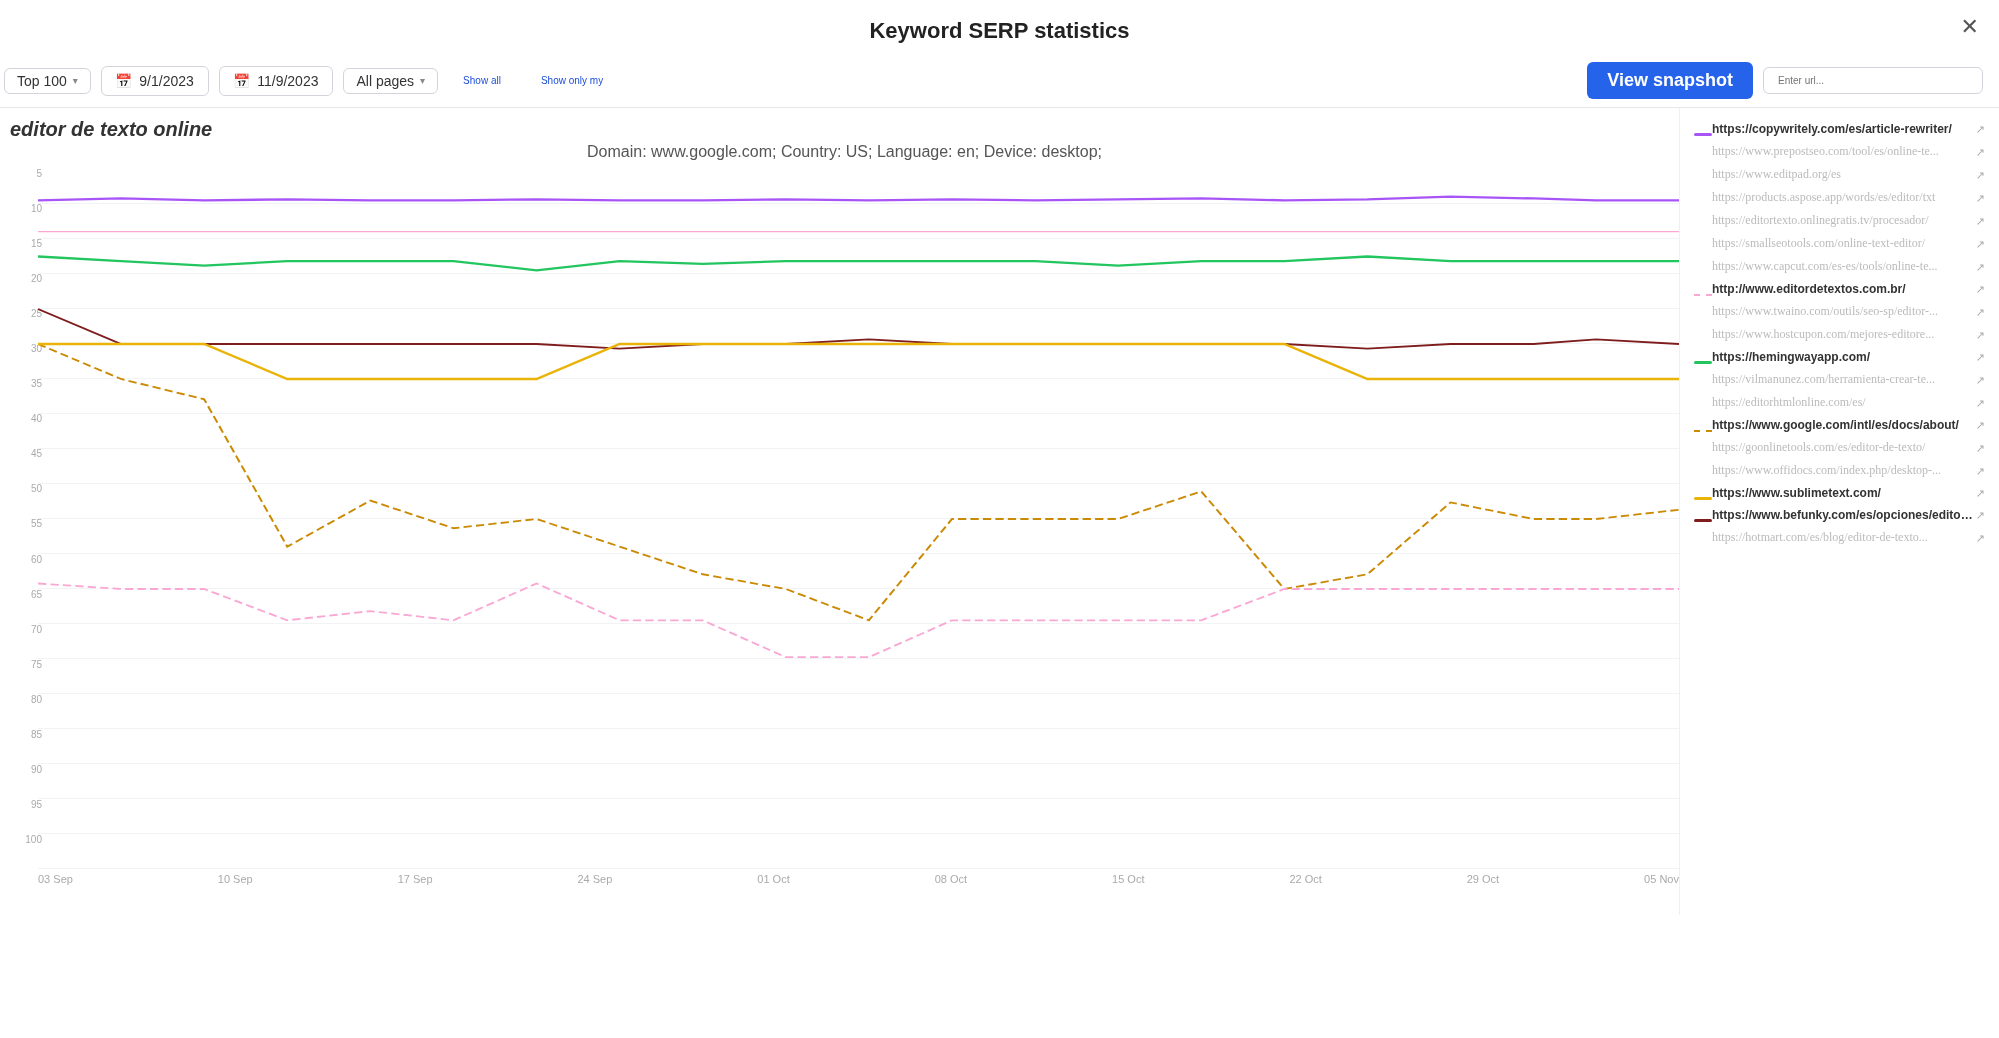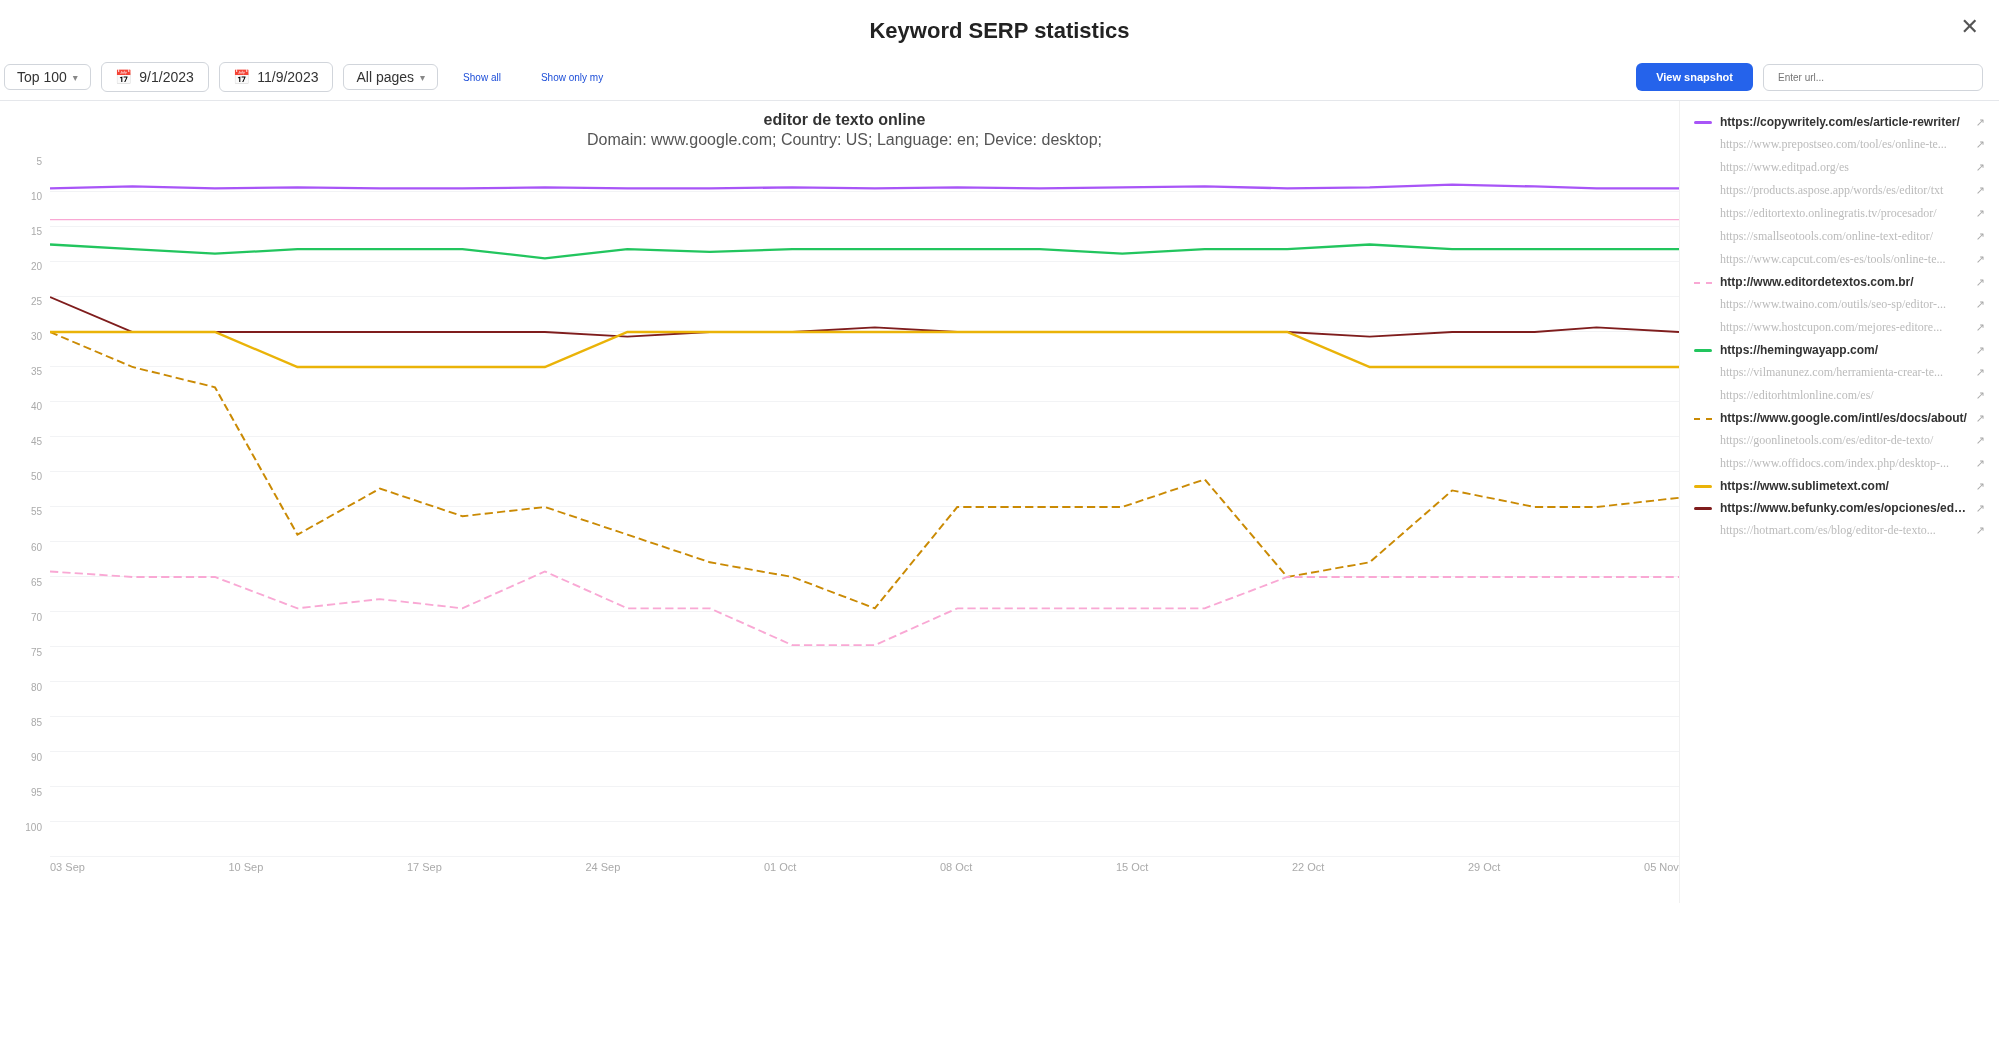--- a/index.html
+++ b/index.html
@@ -13,50 +13,50 @@
     .dropdown-btn { display: flex; align-items: center; gap: 6px; border: 1px solid #d1d5db; border-radius: 6px; padding: 4px 12px; font-size: 14px; cursor: pointer; background: #fff; color: #333; }
     .dropdown-btn .arrow { font-size: 10px; color: #888; }
 
     .date-btn { display: flex; align-items: center; gap: 6px; border: 1px solid #d1d5db; border-radius: 6px; padding: 6px 14px; font-size: 14px; cursor: pointer; background: #fff; color: #333; }
     .cal-icon { color: #888; font-size: 14px; }
 
     .show-all-btn, .show-only-btn { padding: 6px 14px; font-size: 10px; cursor: pointer; background: #fff; border: 1px solid transparent; border-radius: 6px; color: #1d4ed8; }
 
     .spacer { flex: 1; }
 
-    .view-snapshot-btn { background: #2563eb; color: #fff; border: none; border-radius: 6px; padding: 8px 20px; font-size: 11px; font-weight: 600; cursor: pointer; white-space: nowrap; }
+    .view-snapshot-btn { background: #2563eb; color: #fff; border: none; border-radius: 6px; padding: 8px 20px; font-size: 18px; font-weight: 600; cursor: pointer; white-space: nowrap; }
 
     .url-input { border: 1px solid #d1d5db; border-radius: 6px; padding: 7px 14px; font-size: 10px; width: 220px; color: #999; outline: none; }
 
     .main { display: flex; padding: 0; }
 
     .chart-area { flex: 1; padding: 10px 0 30px 10px; min-width: 0; }
 
-    .chart-title { text-align: center; font-size: 16px; font-weight: 600; color: #333; margin-bottom: 2px; }
+    .chart-title { text-align: left; font-size: 20px; font-weight: 600; color: #333; margin-bottom: 2px; font-style: italic; }
     .chart-subtitle { text-align: center; font-size: 16px; color: #888; margin-bottom: 8px; }
     .chart-subtitle span { color: #555; }
 
     .chart-wrapper { position: relative; width: 100%; }
 
     .y-axis { position: absolute; left: 0; top: 0; bottom: 40px; width: 36px; display: flex; flex-direction: column; justify-content: space-between; align-items: flex-end; padding-right: 4px; }
     .y-label { font-size: 10px; color: #aaa; line-height: 1; }
 
-    .chart-inner { margin-left: 40px; position: relative; }
+    .chart-inner { margin-left: 28px; position: relative; }
 
     svg.chart-svg { width: 100%; display: block; }
 
     .x-axis { display: flex; justify-content: space-between; padding: 4px 0 0 0; }
     .x-label { font-size: 11px; color: #aaa; }
 
     .zoom-hint { font-size: 11px; color: #666; padding: 6px 0 0 36px; }
 
     
     .legend { width: 320px; min-width: 280px; padding: 10px 14px; overflow-y: auto; max-height: 820px; border-left: 1px solid #f0f0f0; }
 
-    .legend-item { display: flex; align-items: center; gap: 8px; padding: 4px 0; font-size: 12px; color: #555; cursor: pointer; }
+    .legend-item { display: flex; align-items: flex-end; padding: 4px 0; font-size: 12px; color: #555; cursor: pointer; }
     .legend-line { width: 18px; height: 3px; flex-shrink: 0; border-radius: 2px; }
     .legend-url { flex: 1; overflow: hidden; text-overflow: ellipsis; white-space: nowrap; }
     .legend-url.bold { font-weight: 700; color: #333; }
     .ext-icon { font-size: 11px; color: #aaa; flex-shrink: 0; }
 
     .legend-item.dimmed .legend-url { color: #bbb; font-family: Liberation Serif, serif; }
   </style>
 </head>
 <body>
 

